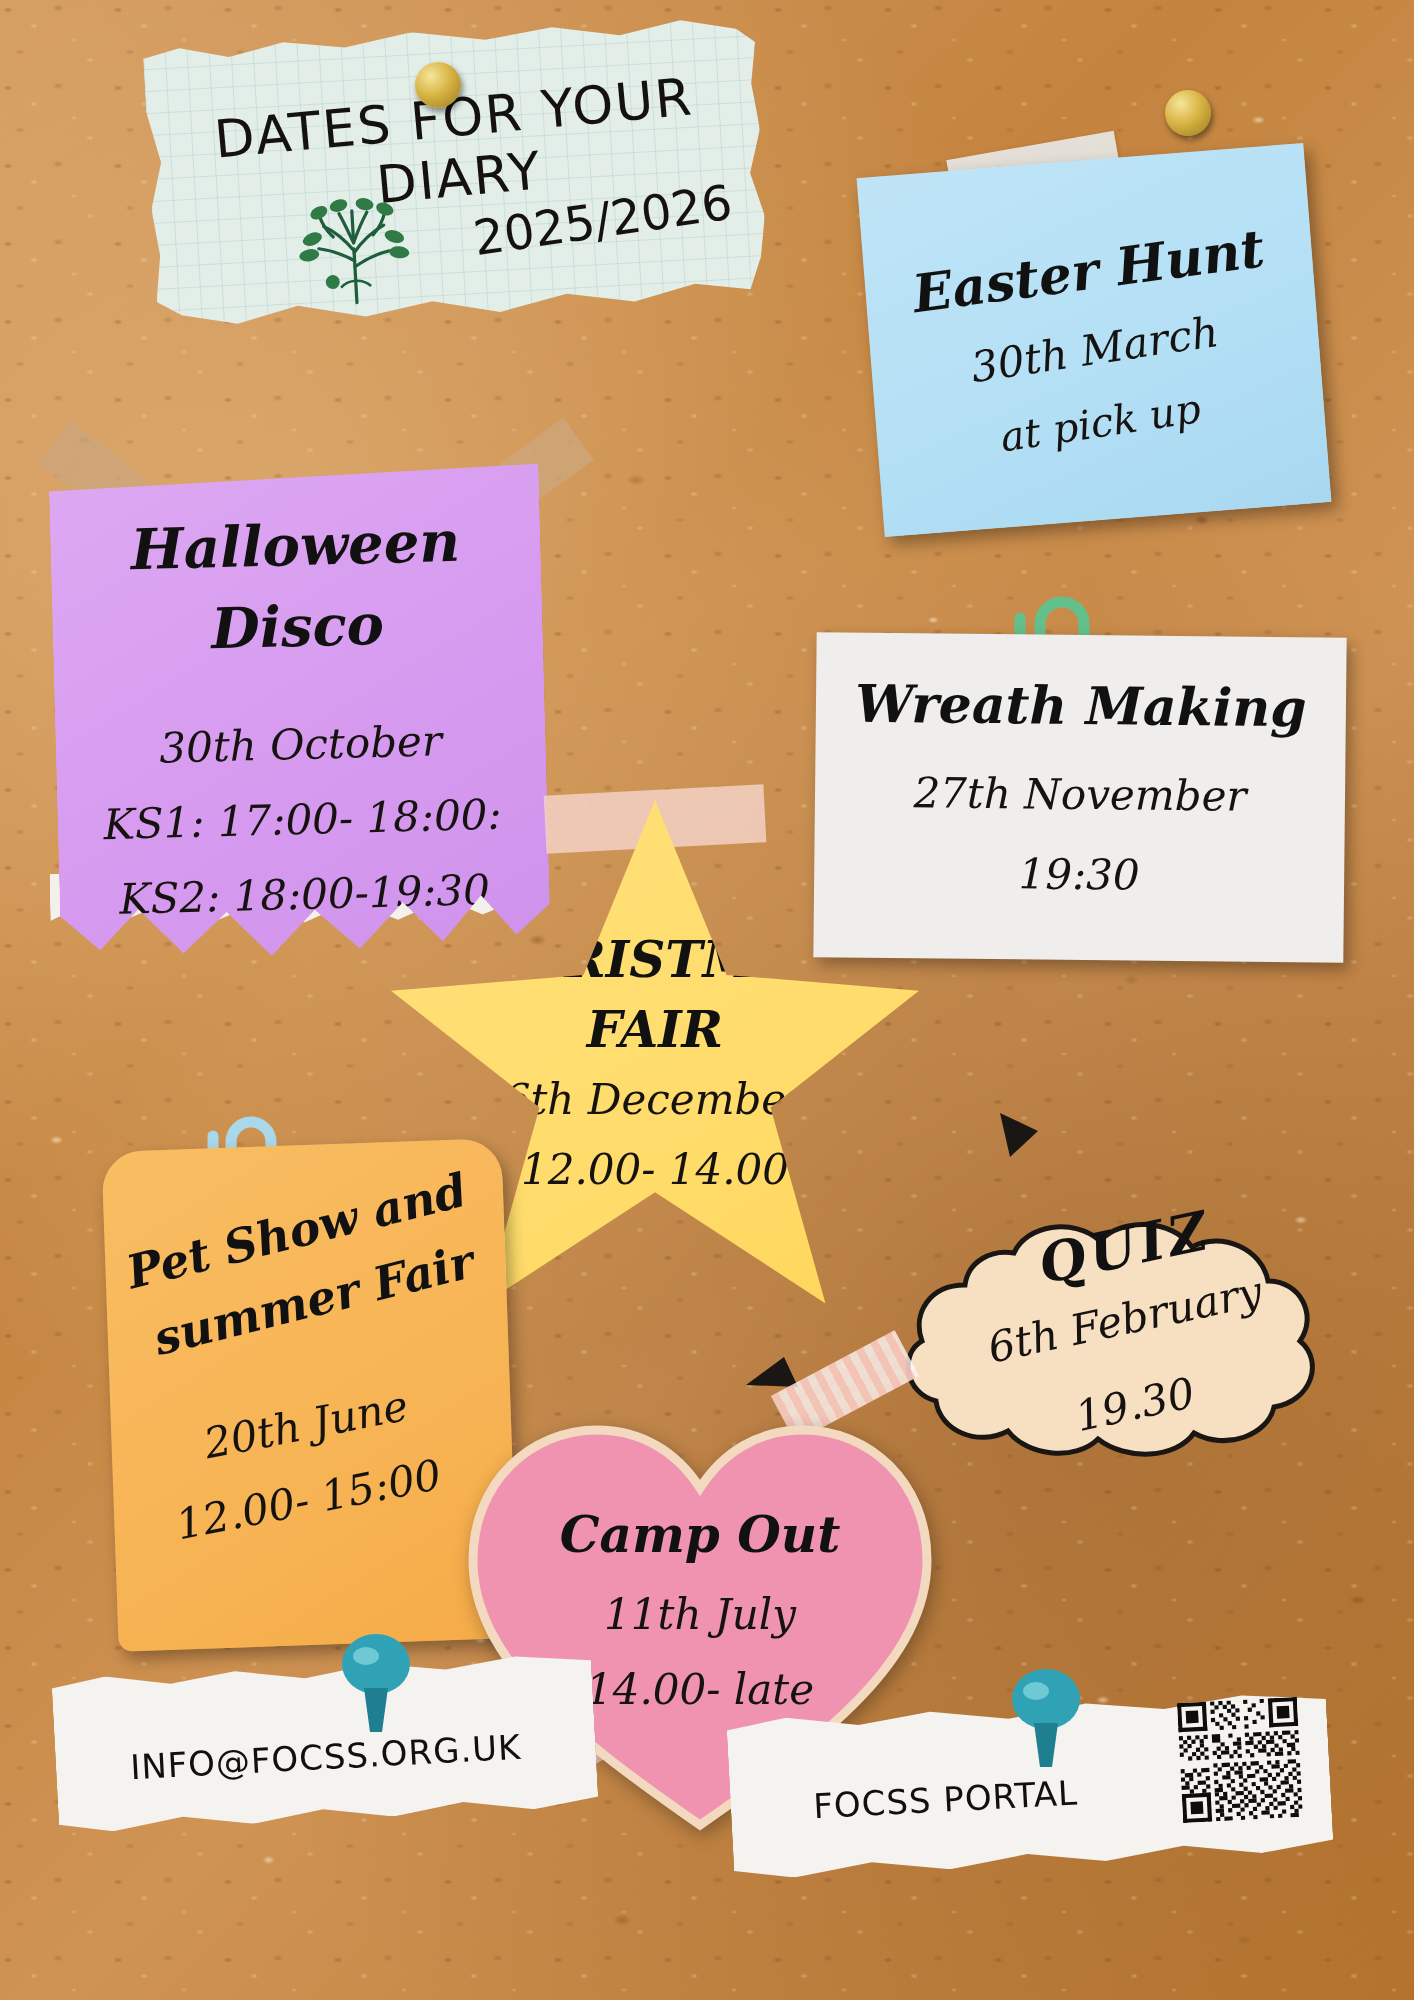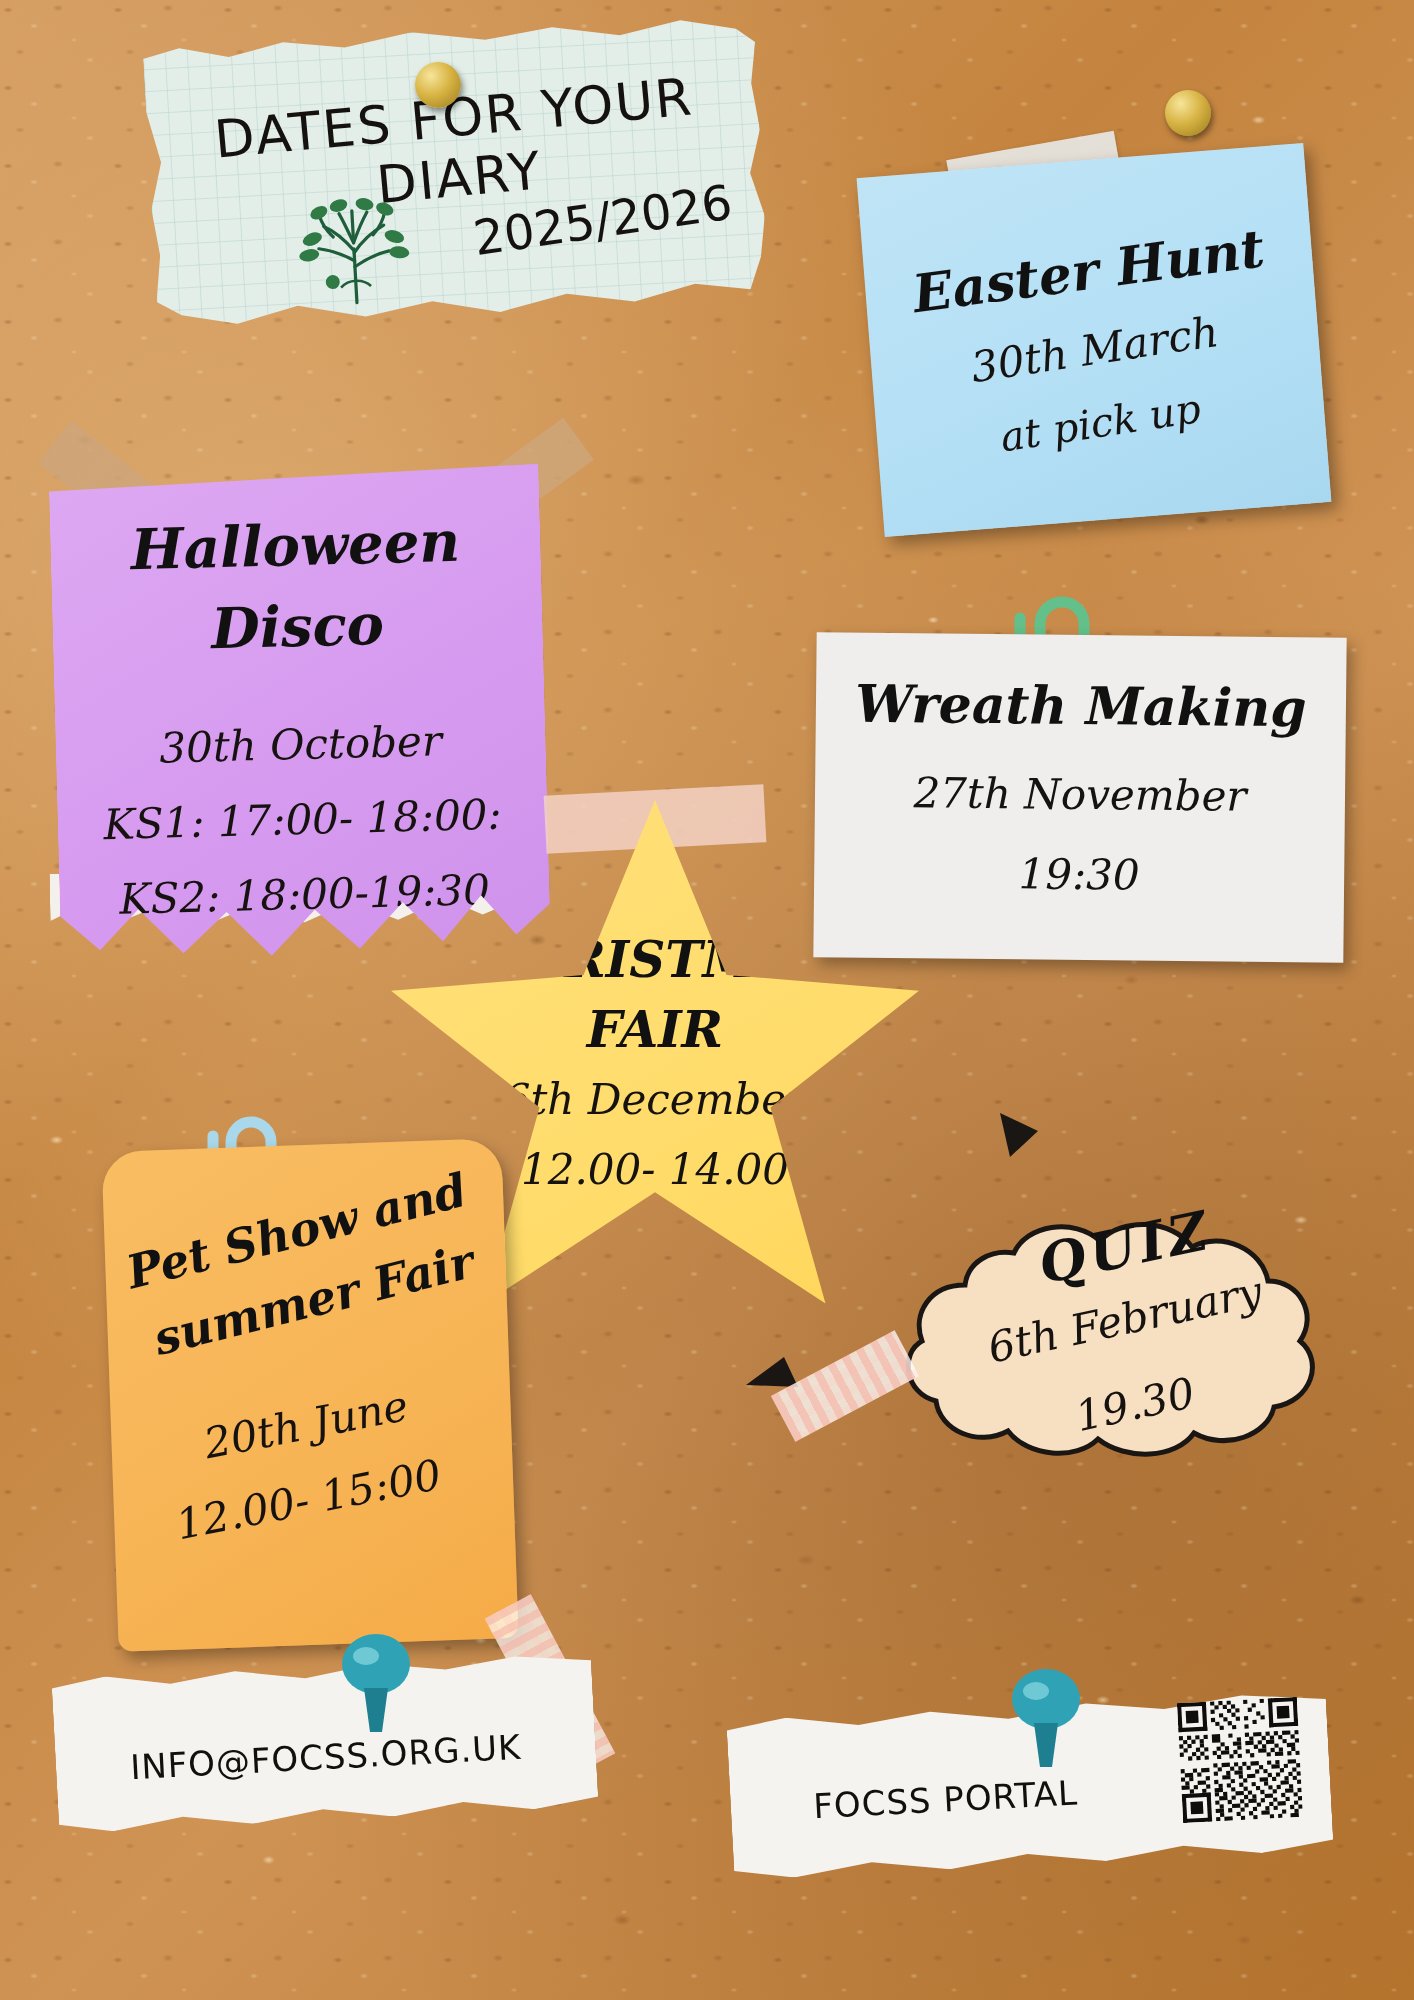--- a/index.html
+++ b/index.html
@@ -313,20 +313,29 @@
     <svg width="70" height="60" viewBox="0 0 70 60" style="position:absolute; left:-130px; top:210px;">
       <path d="M6 40 L44 12 L58 42 Z" fill="#1a1614"></path>
     </svg>
     <div class="cursive" style="position:absolute; left:0; top:80px; width:510px; text-align:center; font-size:54px; letter-spacing:4px; transform:rotate(-12deg);">QUIZ</div>
     <div class="hand" style="position:absolute; left:0; top:160px; width:510px; text-align:center; font-size:42px; transform:rotate(-12deg);">6th February</div>
     <div class="hand" style="position:absolute; left:10px; top:245px; width:510px; text-align:center; font-size:42px; transform:rotate(-12deg);">19.30</div>
   </div>
 
   <div id="camp-tape"></div>
   <div id="camp-tape2"></div>
+  <div class="note" id="camp-heart">
+    <svg width="490" height="440" viewBox="0 0 490 440" style="position:absolute; left:0; top:0; filter:drop-shadow(3px 6px 9px rgba(0,0,0,.3));">
+      <path d="M245 425 C120 338 18 260 18 160 C18 82 76 30 142 30 C186 30 222 52 245 88
+               C268 52 304 30 348 30 C414 30 472 82 472 160 C472 260 370 338 245 425 Z" fill="#ef93b0" stroke="#f2d9bf" stroke-width="9"></path>
+    </svg>
+    <div class="cursive" style="position:absolute; left:0; top:105px; width:490px; text-align:center; font-size:50px;">Camp Out</div>
+    <div class="hand" style="position:absolute; left:0; top:190px; width:490px; text-align:center; font-size:42px;">11th July</div>
+    <div class="hand" style="position:absolute; left:0; top:265px; width:490px; text-align:center; font-size:42px;">14.00- late</div>
+  </div>
 
   <div class="note" id="email-strip">
     <div class="strip-text" style="left:20px; top:72px; width:500px; text-align:center;">INFO@FOCSS.ORG.UK</div>
   </div>
   <svg class="pin-teal" style="left:330px; top:1630px;" viewBox="0 0 92 104">
     <ellipse cx="46" cy="34" rx="34" ry="30" fill="#2fa3b5"></ellipse>
     <ellipse cx="36" cy="26" rx="13" ry="9" fill="#7fd2dd" opacity=".8"></ellipse>
     <path d="M34 58 L58 58 L52 102 L40 102 Z" fill="#1d7f8f"></path>
   </svg>
 

